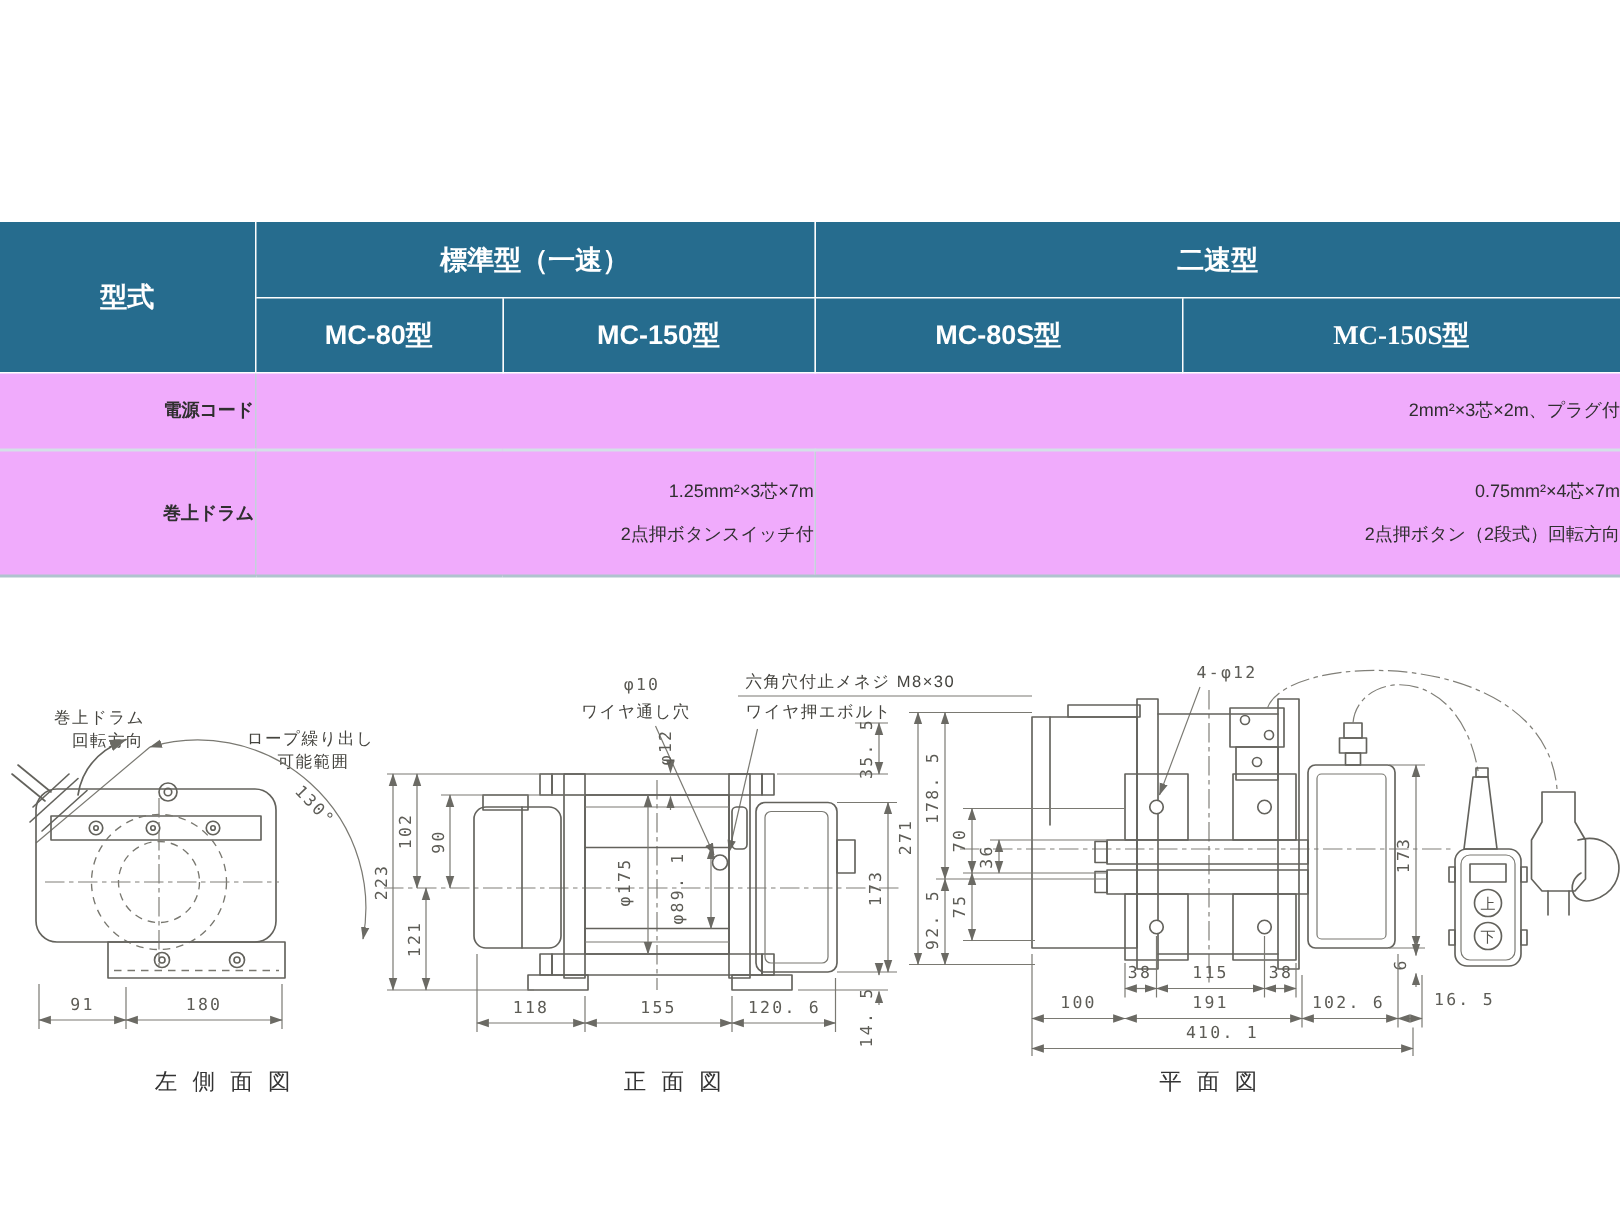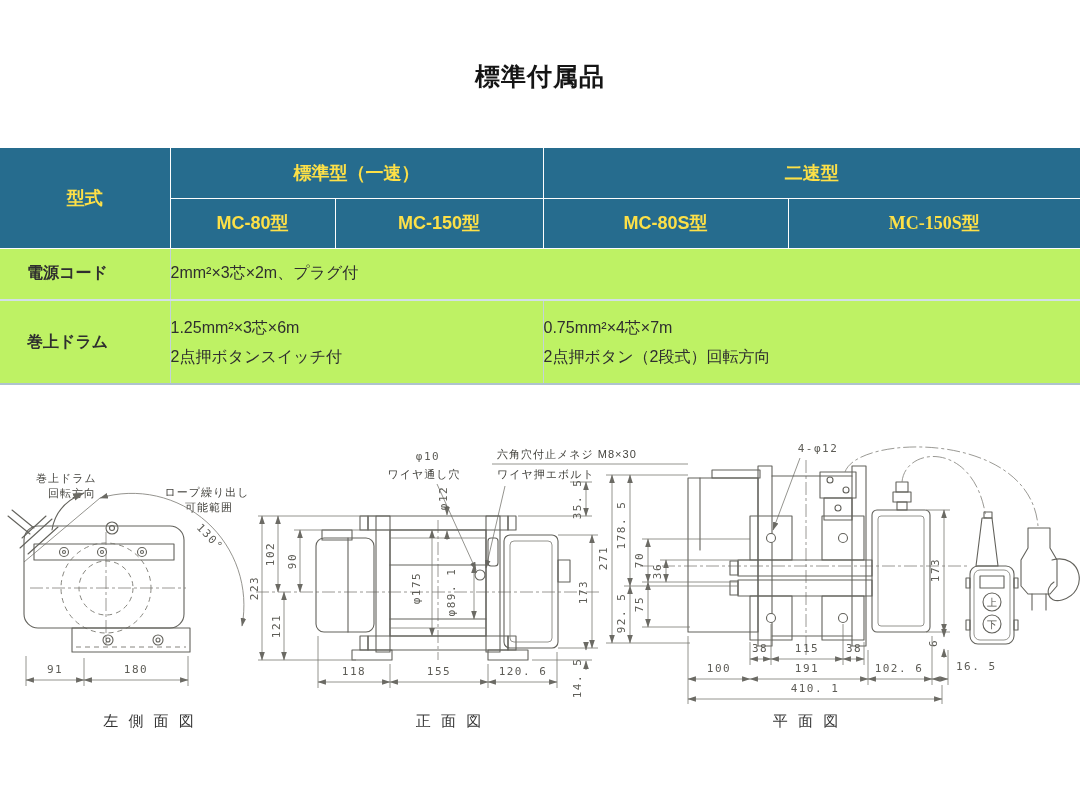--- a/index.html
+++ b/index.html
@@ -10,30 +10,30 @@
   }
   .page-title {
     position:absolute; top:60px; left:0; width:1080px; text-align:center;
     font-size:25px; font-weight:bold; color:#151515; letter-spacing:1px;
   }
   table.spec {
     position:absolute; top:148px; left:0; width:1080px;
     border-collapse:collapse; table-layout:fixed;
   }
   table.spec th {
-    background:#266c8e; color:#fde047; font-weight:bold; font-size:18px;
+    background:#266c8e; color:#ffffff; font-weight:bold; font-size:18px;
     border-right:1px solid #fdfdfd; border-bottom:1px solid #fdfdfd;
     text-align:center; vertical-align:middle;
   }
   table.spec th:last-child { border-right:none;font-family:Liberation Serif, serif; }
   tr.hdr1 th { height:50px; }
   tr.hdr2 th { height:50px;margin-left:25px; }
   table.spec td {
-    font-size:16px; color:#2f2f2f; text-align:left; vertical-align:middle;
-    background:#bef264;
+    font-size:12px; color:#2f2f2f; text-align:right; vertical-align:middle;
+    background:#f0abfc;
   }
   td.label-cell {
     background:#d9e6ed; font-weight:bold; color:#222; text-align:left;
     padding-left:27px; border-right:1px solid #c3d2da;
   }
   tr.row-power td { height:52px; border-bottom:2px solid #d3e0e7; }
   tr.row-control td { height:84px; border-bottom:2px solid #afc3ce; }
   td.split { border-left:1px solid #c3d2da; }
   .two-line span { display:block; line-height:29px; }
   .drawings { position:absolute; top:420px; left:0; }
@@ -47,21 +47,20 @@
   .dtxt { font:11px "DejaVu Sans Mono",monospace; fill:#5d5c56; letter-spacing:1.5px; }
   .ntxt { font:11px "Liberation Sans","DejaVu Sans",sans-serif; fill:#45443f; letter-spacing:1px; }
   .vtitle { font:15px "Liberation Sans","DejaVu Sans",sans-serif; fill:#333; letter-spacing:3px; }
   .btxt { font:10px "Liberation Sans","DejaVu Sans",sans-serif; fill:#55544e; }
 </style>
 </head>
 <body>
 
 <div class="page">
 
-  <div class="page-title">標準付属品</div>
 
   <table class="spec">
     <colgroup>
       <col style="width:170px">
         <col style="width:165px">
         <col style="width:208px">
       <col style="width:245px">
         <col style="width:292px">
     </colgroup>
     <tbody>
@@ -76,21 +75,21 @@
       <th>MC-80S型</th>
       <th>MC-150S型</th>
     </tr>
     <tr class="row-power">
       <td class="label-cell">電源コード</td>
       <td colspan="4">2mm²×3芯×2m、プラグ付</td>
     </tr>
     <tr class="row-control">
       <td class="label-cell">巻上ドラム</td>
       <td colspan="2" class="two-line">
-        <span>1.25mm²×3芯×6m</span>
+        <span>1.25mm²×3芯×7m</span>
         <span>2点押ボタンスイッチ付</span>
       </td>
       <td colspan="2" class="two-line split">
         <span>0.75mm²×4芯×7m</span>
         <span>2点押ボタン（2段式）回転方向</span>
       </td>
     </tr>
   </tbody>
     </table>
 

